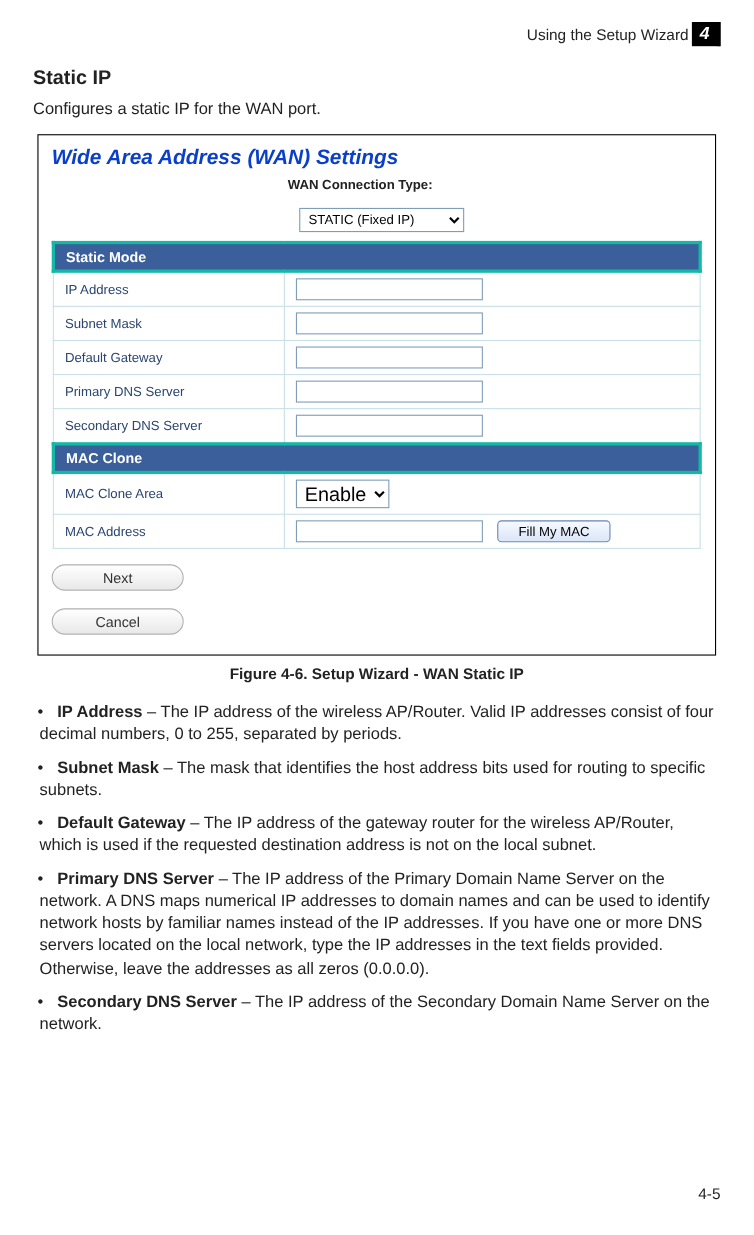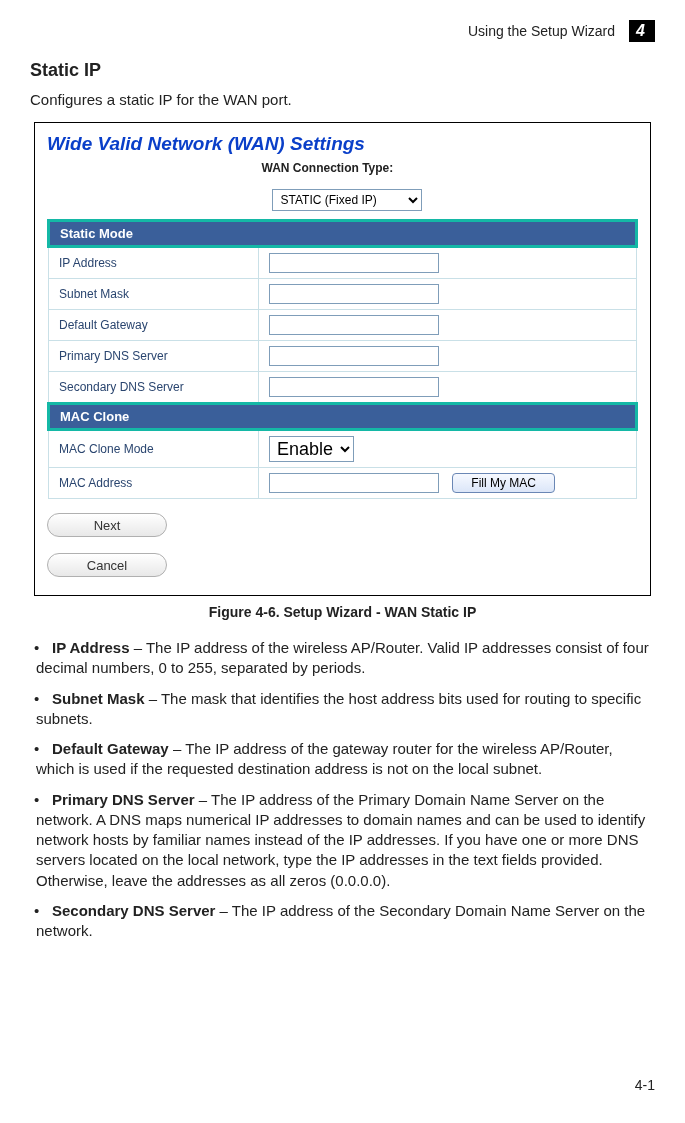--- a/index.html
+++ b/index.html
@@ -10,21 +10,21 @@
       height: 1123px;
       position: relative;
       padding: 20px 30px 0 30px;
       font-size: 14px;
       color: #222;
     }
     .header-row {
       display: flex;
       justify-content: flex-end;
       align-items: center;
-      gap: 14px;
+      gap: 3px;
       margin-bottom: 4px;
     }
     .header-text { font-size: 14px; }
     .chapter-badge {
       width: 26px; height: 22px;
       background: #000; color: #fff;
       font-weight: bold; font-size: 16px;
       display: flex; justify-content: center; align-items: center;
       border-right: 3px solid #000;
       font-style: italic;
@@ -156,21 +156,21 @@
 
 <div class="header-row">
   <span class="header-text">Using the Setup Wizard</span>
   <div class="chapter-badge">4</div>
 </div>
 
 <h2 class="section-title">Static IP</h2>
 <p class="lead">Configures a static IP for the WAN port.</p>
 
 <div class="screenshot-frame">
-  <div class="wan-title">Wide Valid Network (WAN) Settings</div>
+  <div class="wan-title">Wide Area Address (WAN) Settings</div>
 
   <div class="conn-row">
     <span class="conn-label">WAN Connection Type:</span>
     <select class="conn-type">
       <option>STATIC (Fixed IP)</option>
     </select>
   </div>
 
   <table class="form-table">
     <tbody>
@@ -194,21 +194,21 @@
       <td class="input-cell"><input type="text" style=""></td>
     </tr>
     <tr>
       <td class="label-cell">Secondary DNS Server</td>
       <td class="input-cell"><input type="text" style=""></td>
     </tr>
     <tr class="section-header-row">
           <th colspan="2">MAC Clone</th>
         </tr>
     <tr>
-      <td class="label-cell">MAC Clone Mode</td>
+      <td class="label-cell">MAC Clone Area</td>
       <td class="input-cell">
         <select class="small">
           <option>Enable</option>
         </select>
       </td>
     </tr>
     <tr>
       <td class="label-cell">MAC Address</td>
       <td class="input-cell">
         <input type="text" style="">
@@ -227,13 +227,13 @@
 <div class="figure-caption">Figure 4-6.   Setup Wizard - WAN Static IP</div>
 
 <ul class="desc-list">
   <li><span class="term">IP Address</span><span> – The IP address of the wireless AP/Router. Valid IP addresses consist of four decimal numbers, 0 to 255, separated by periods.</span></li>
   <li><span class="term">Subnet Mask</span><span> – The mask that identifies the host address bits used for routing to specific subnets.</span></li>
   <li><span class="term">Default Gateway</span><span> – The IP address of the gateway router for the wireless AP/Router, which is used if the requested destination address is not on the local subnet.</span></li>
   <li><span class="term">Primary DNS Server</span><span> – The IP address of the Primary Domain Name Server on the network. A DNS maps numerical IP addresses to domain names and can be used to identify network hosts by familiar names instead of the IP addresses. If you have one or more DNS servers located on the local network, type the IP addresses in the text fields provided. Otherwise, leave the addresses as all zeros (0.0.0.0).</span></li>
   <li><span class="term">Secondary DNS Server</span><span> – The IP address of the Secondary Domain Name Server on the network.</span></li>
 </ul>
 
-<div class="page-num">4-1</div>
+<div class="page-num">4-5</div>
 
 </body></html>

